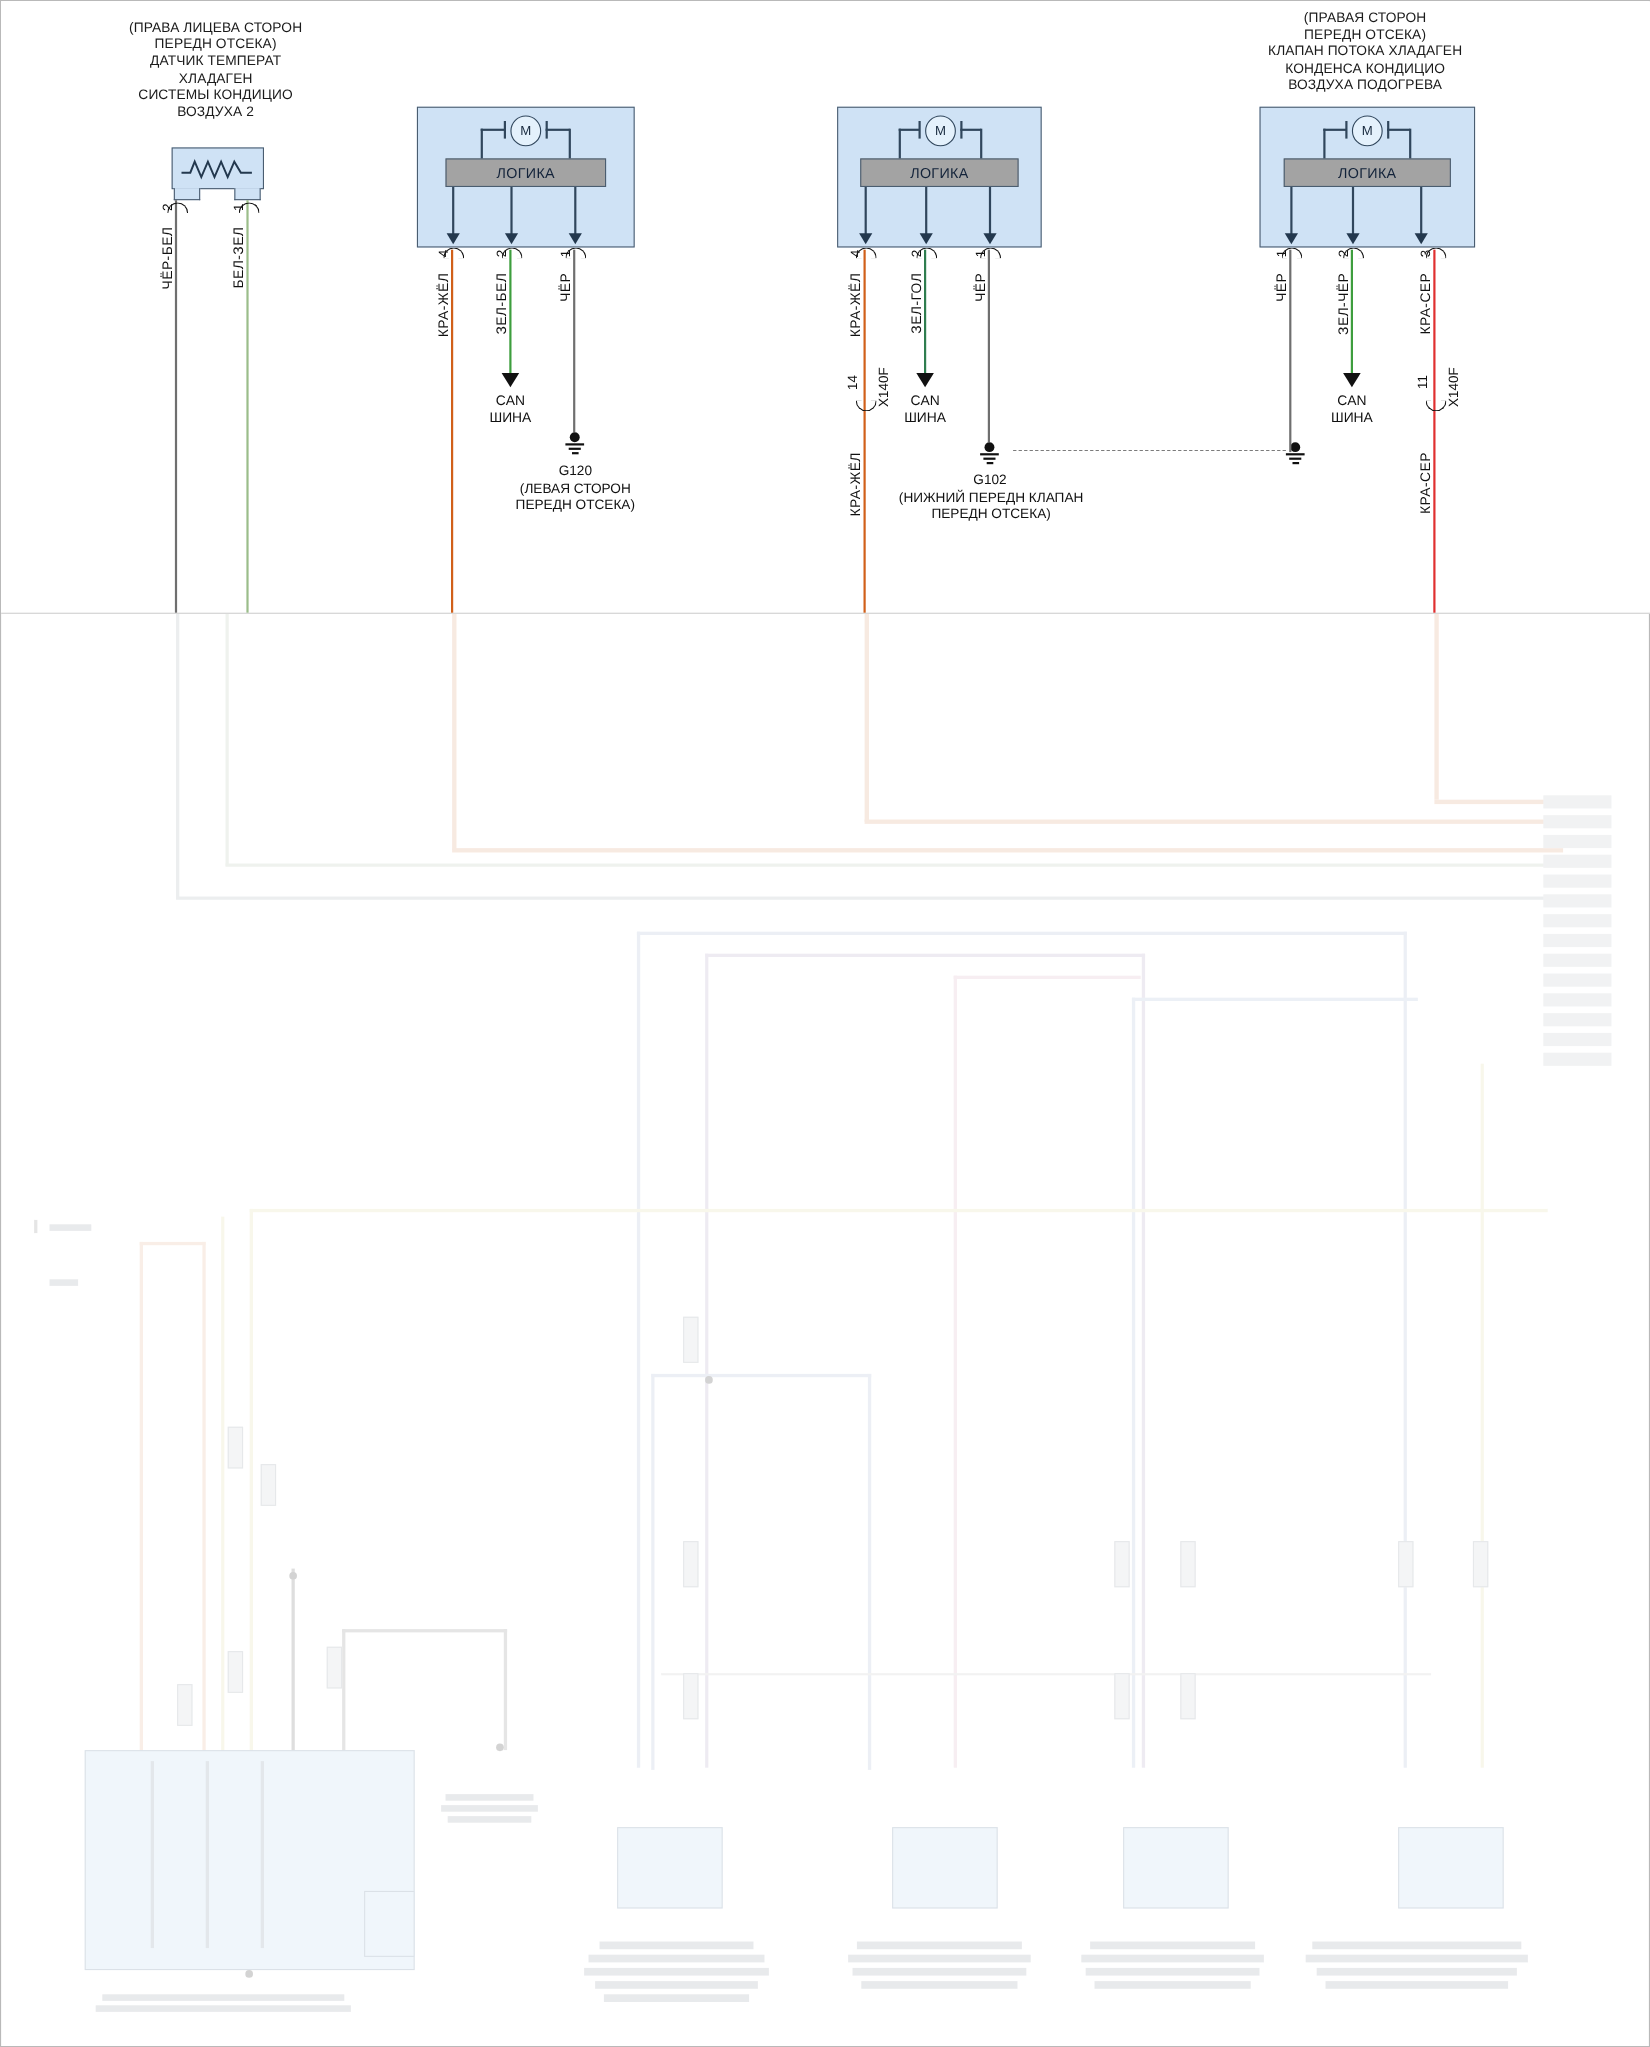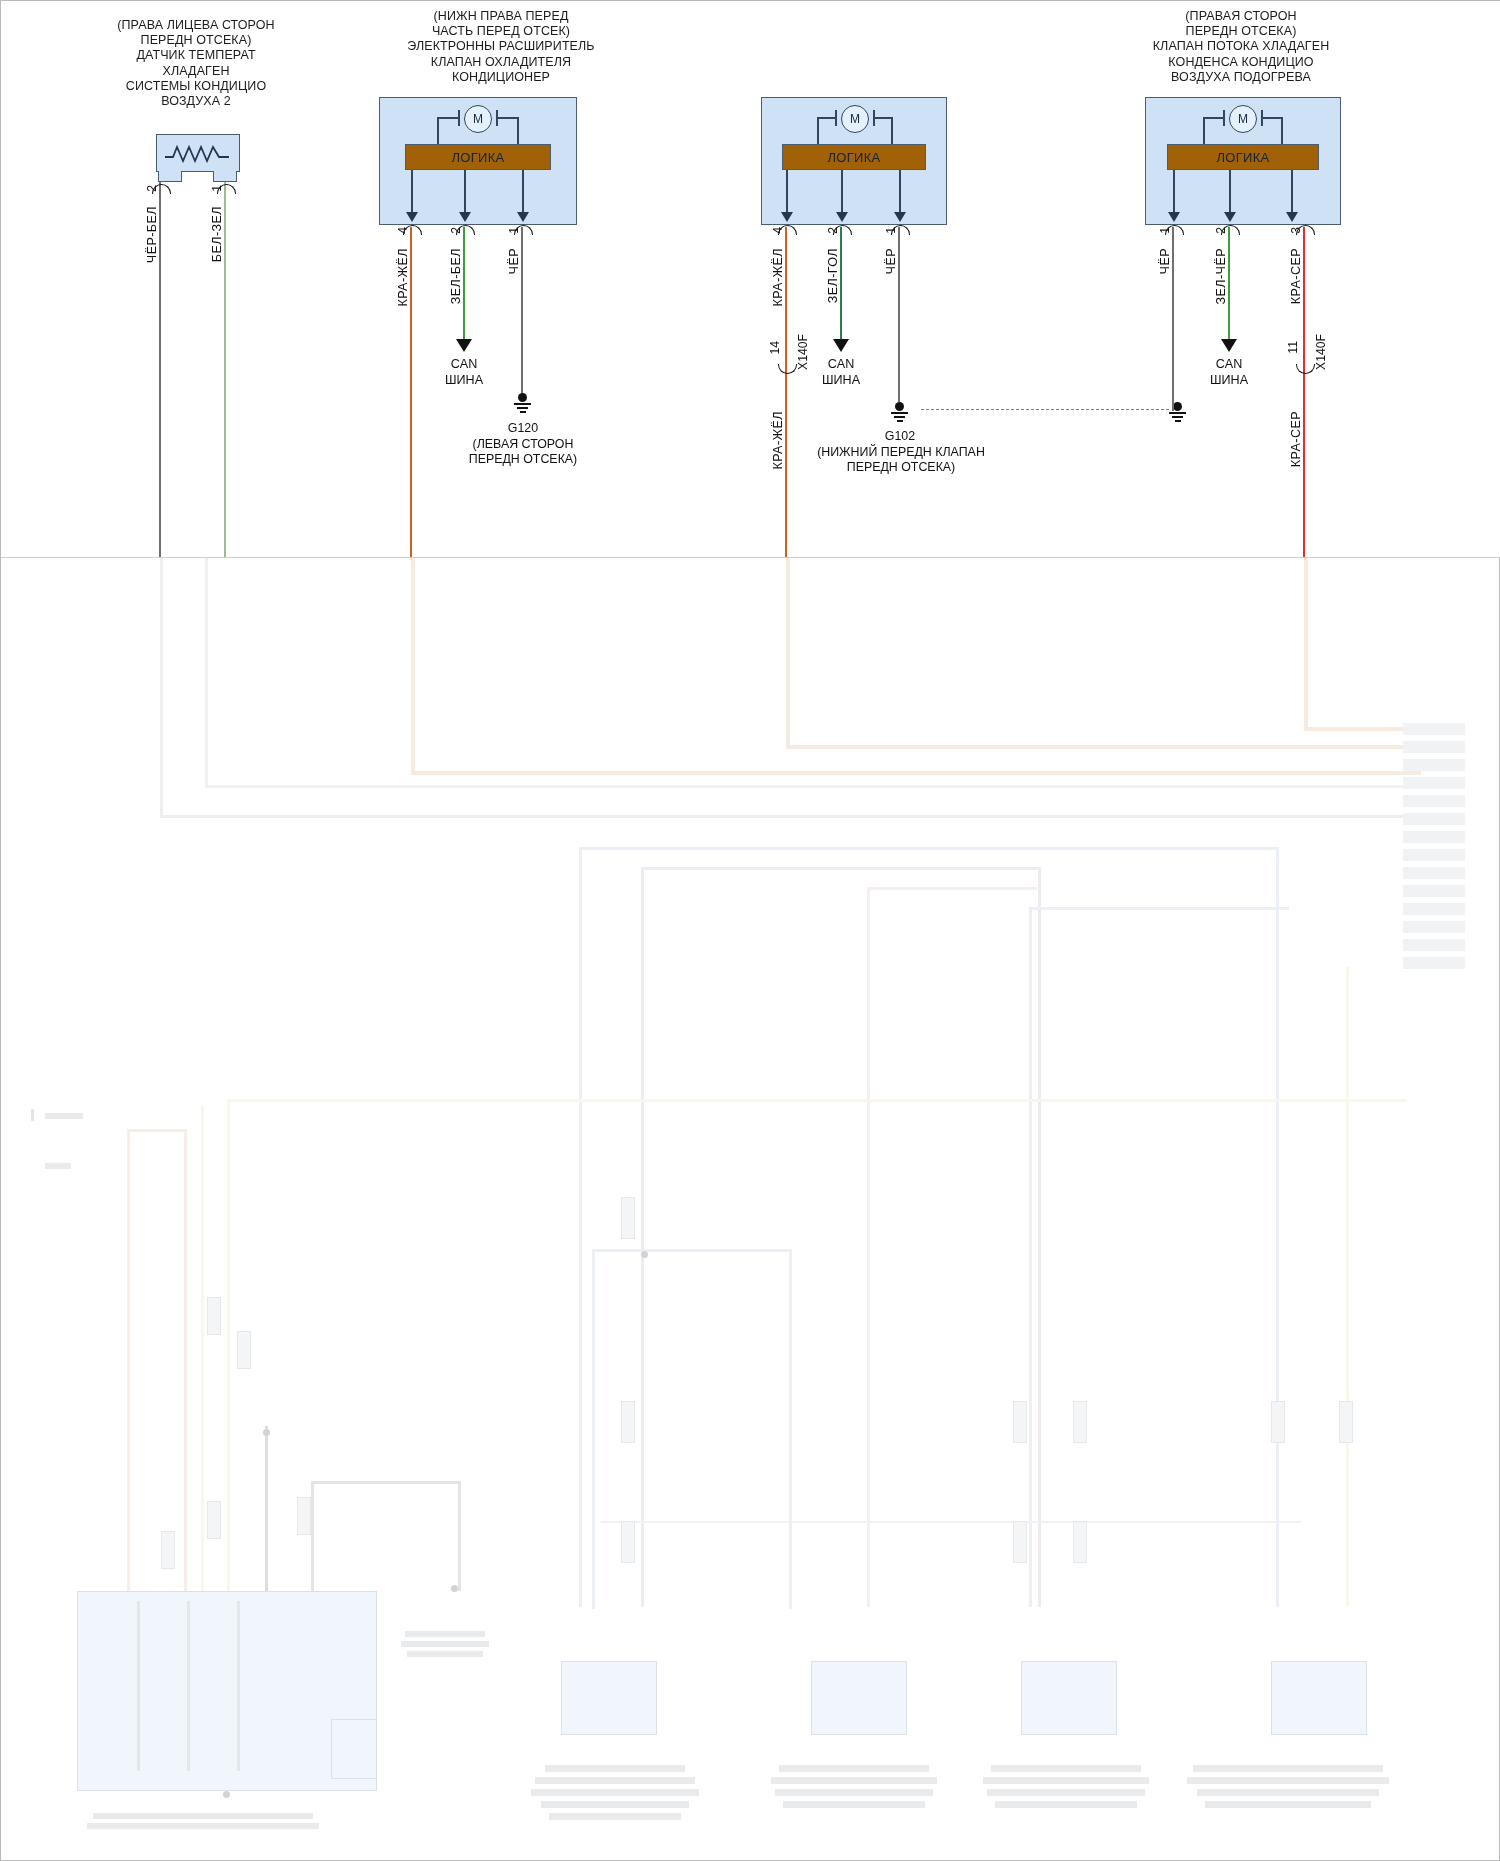--- a/index.html
+++ b/index.html
@@ -13,21 +13,21 @@
              border-bottom:1px solid #cfcfcf;}
 
   
   #faded-layer{position:absolute;left:0;top:0;width:1500px;height:1861px;opacity:.22;z-index:5;
                filter:saturate(.85);}
 
   .comp-title{position:absolute;text-align:center;font-size:12.5px;line-height:15.2px;
               letter-spacing:.1px;white-space:pre-line;color:#1b1b1b;}
 
   .comp-box{position:absolute;border:1.6px solid #4a5d70;background:#cfe2f5;box-sizing:border-box;}
-  .logic-box{position:absolute;border:1.4px solid #4a5d70;background:#a16207;box-sizing:border-box;
+  .logic-box{position:absolute;border:1.4px solid #4a5d70;background:#a3a3a3;box-sizing:border-box;
              display:flex;align-items:center;justify-content:center;font-size:13px;letter-spacing:.3px;color:#13233a;}
   .motor{position:absolute;width:26px;height:26px;border-radius:50%;border:1.6px solid #30465c;
          background:#e4f1fc;display:flex;align-items:center;justify-content:center;font-size:12px;color:#16283d;}
   .motor-lead{position:absolute;background:#30465c;height:1.6px;}
   .motor-bar{position:absolute;background:#30465c;width:1.6px;}
 
   .wire{position:absolute;width:2.4px;}
   .wire.thin{width:1.9px;}
   .wlabel{position:absolute;writing-mode:vertical-rl;transform:rotate(180deg);
           font-size:12.6px;letter-spacing:.4px;white-space:nowrap;color:#111;}
@@ -221,25 +221,20 @@
     <div class="wire thin" style="left:158px;top:181px;height:375px;background:#6f6f6f;"></div>
     <div class="conn-arc" style="left:151px;top:183px;"></div>
     <div class="pinnum" style="left:144px;top:184px;">2</div>
     <div class="wlabel" style="left:144px;top:205px;">ЧЁР-БЕЛ</div>
 
     <div class="wire thin" style="left:223px;top:181px;height:375px;background:#9bbd8a;"></div>
     <div class="conn-arc" style="left:216px;top:183px;"></div>
     <div class="pinnum" style="left:209px;top:184px;">1</div>
     <div class="wlabel" style="left:209px;top:205px;">БЕЛ-ЗЕЛ</div>
 
-    <div class="comp-title" style="left:355px;top:8px;width:290px;">(НИЖН ПРАВА ПЕРЕД
-ЧАСТЬ ПЕРЕД ОТСЕК)
-ЭЛЕКТРОННЫ РАСШИРИТЕЛЬ
-КЛАПАН ОХЛАДИТЕЛЯ
-КОНДИЦИОНЕР</div>
 
     <div class="comp-box" style="left:378px;top:96px;width:198px;height:128px;"></div>
     <div class="motor" style="left:463px;top:104px;">M</div>
     <div class="motor-bar" style="left:457px;top:109px;height:16px;"></div>
     <div class="motor-bar" style="left:495px;top:109px;height:16px;"></div>
     <div class="motor-lead" style="left:436px;top:116px;width:22px;"></div>
     <div class="motor-lead" style="left:495px;top:116px;width:22px;"></div>
     <div class="motor-bar" style="left:436px;top:116px;height:28px;"></div>
     <div class="motor-bar" style="left:516px;top:116px;height:28px;"></div>
     <div class="logic-box" style="left:404px;top:143px;width:146px;height:26px;">ЛОГИКА</div>

